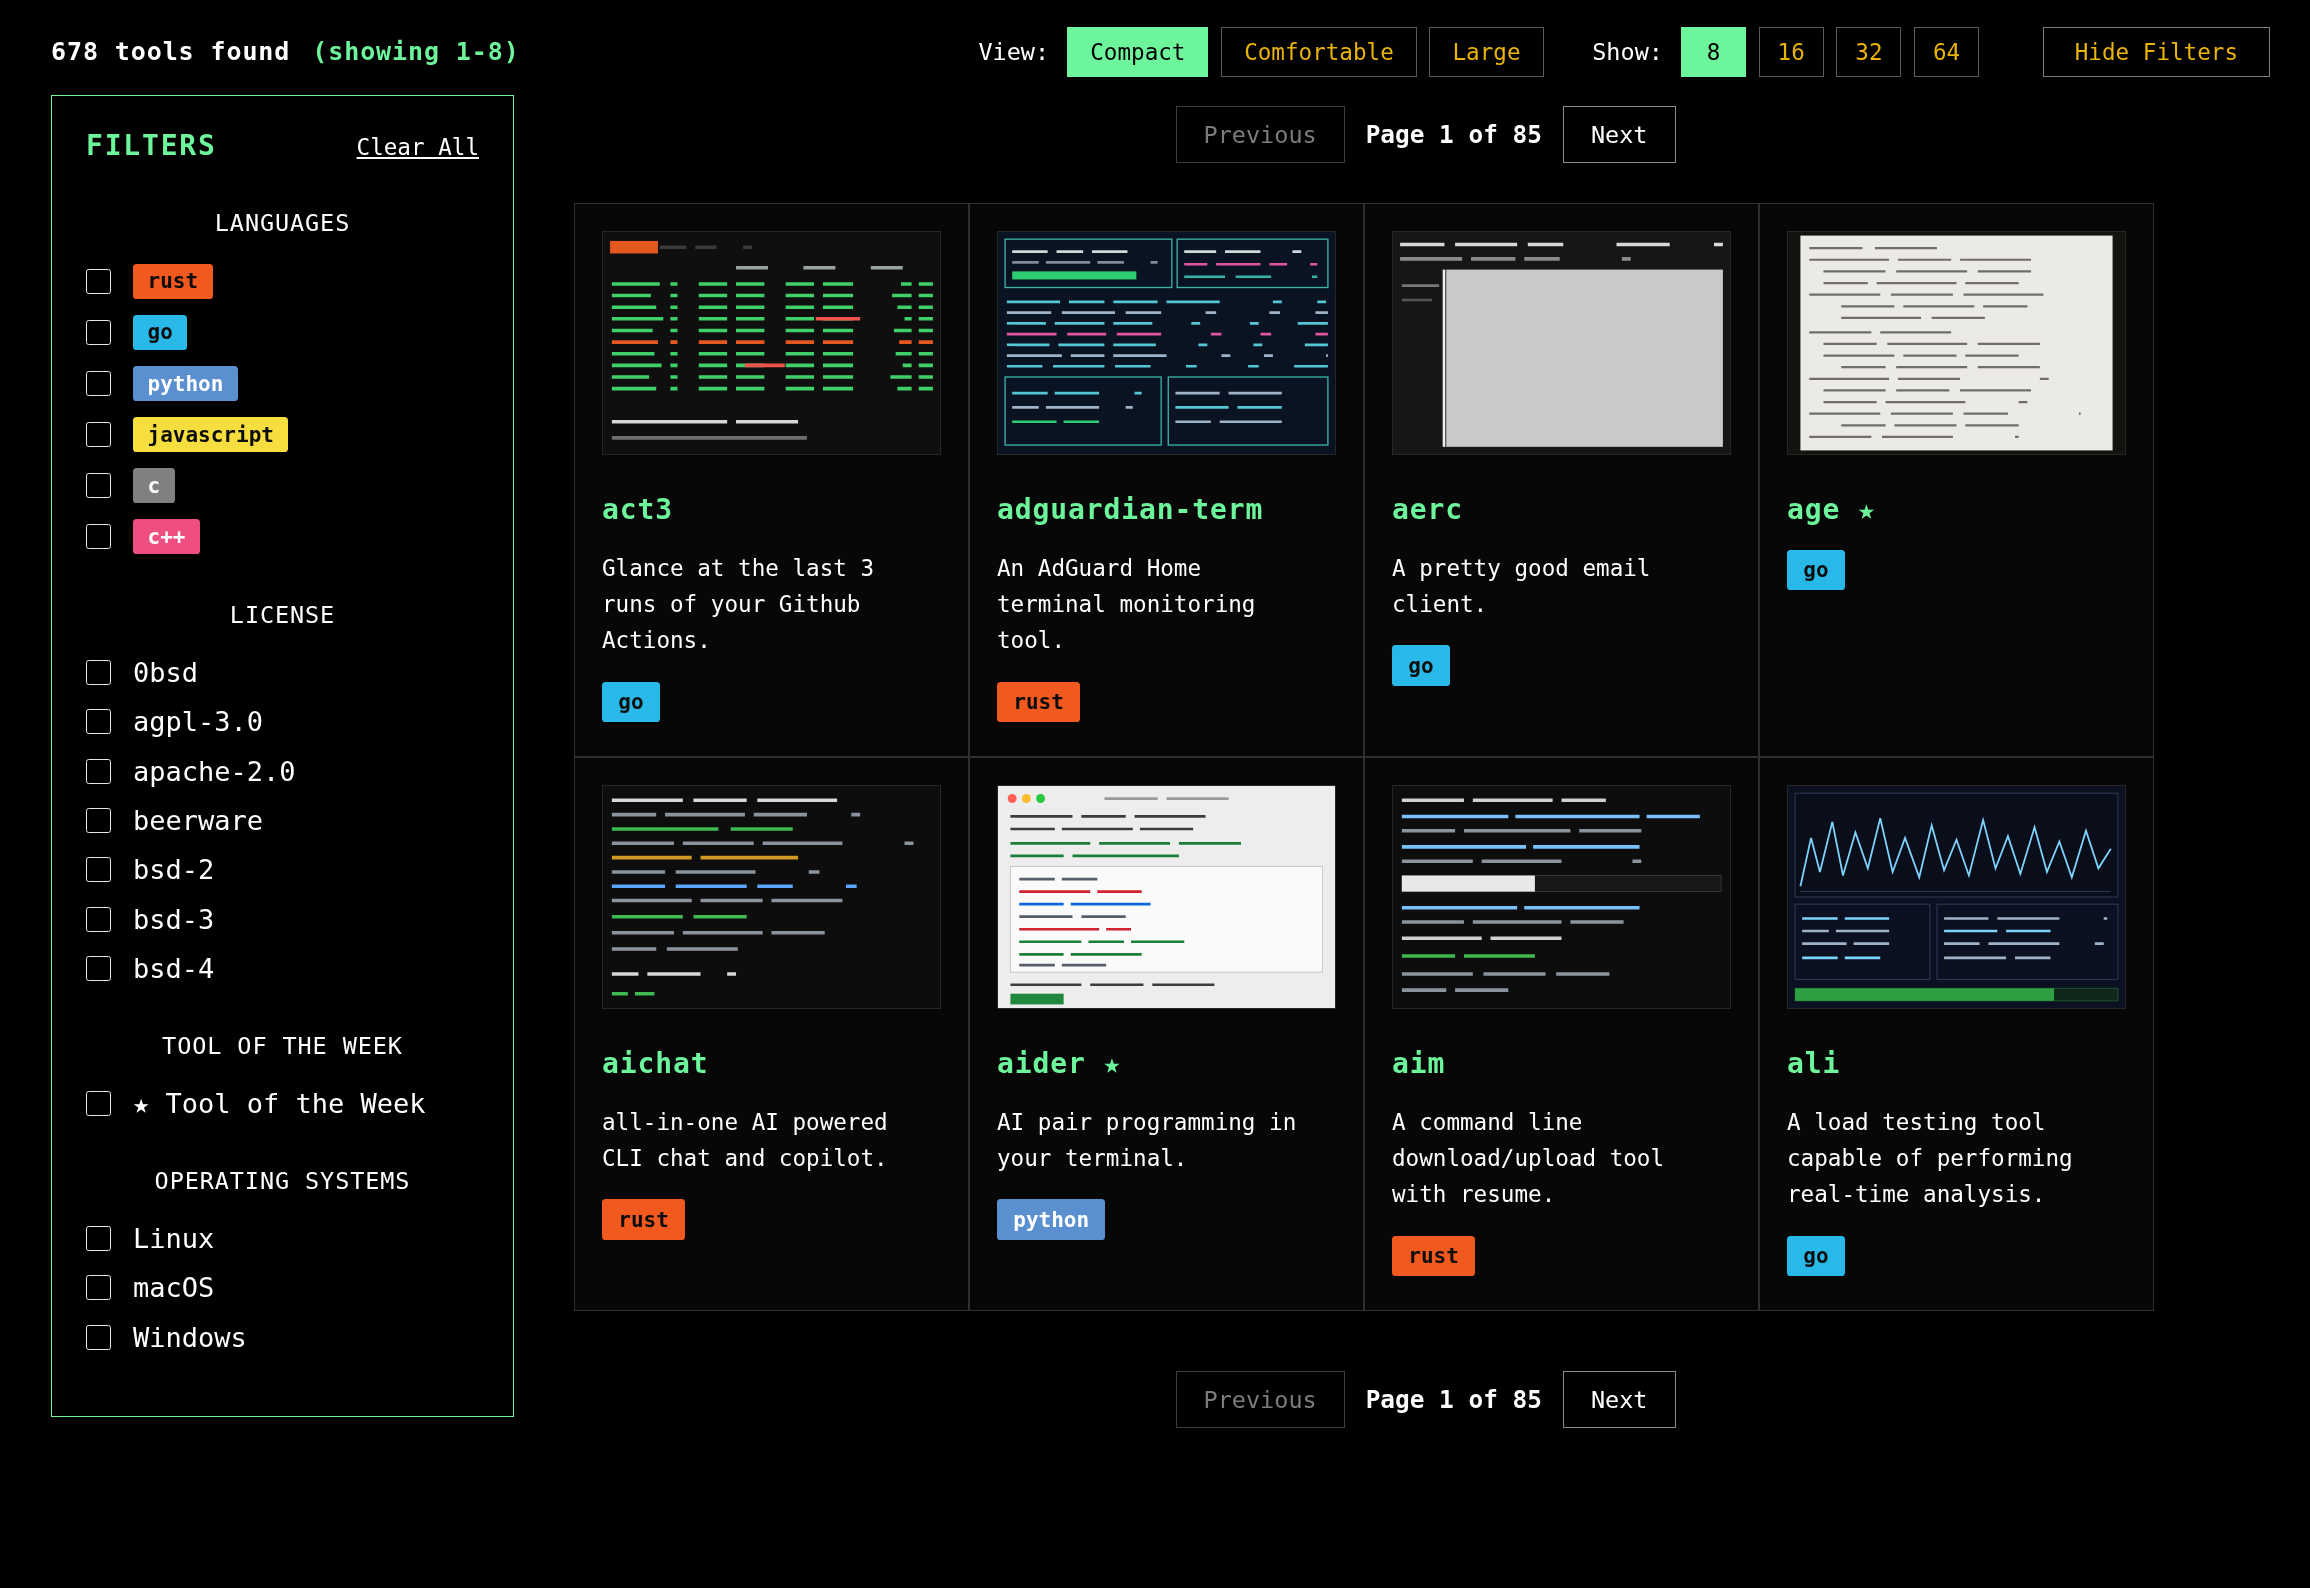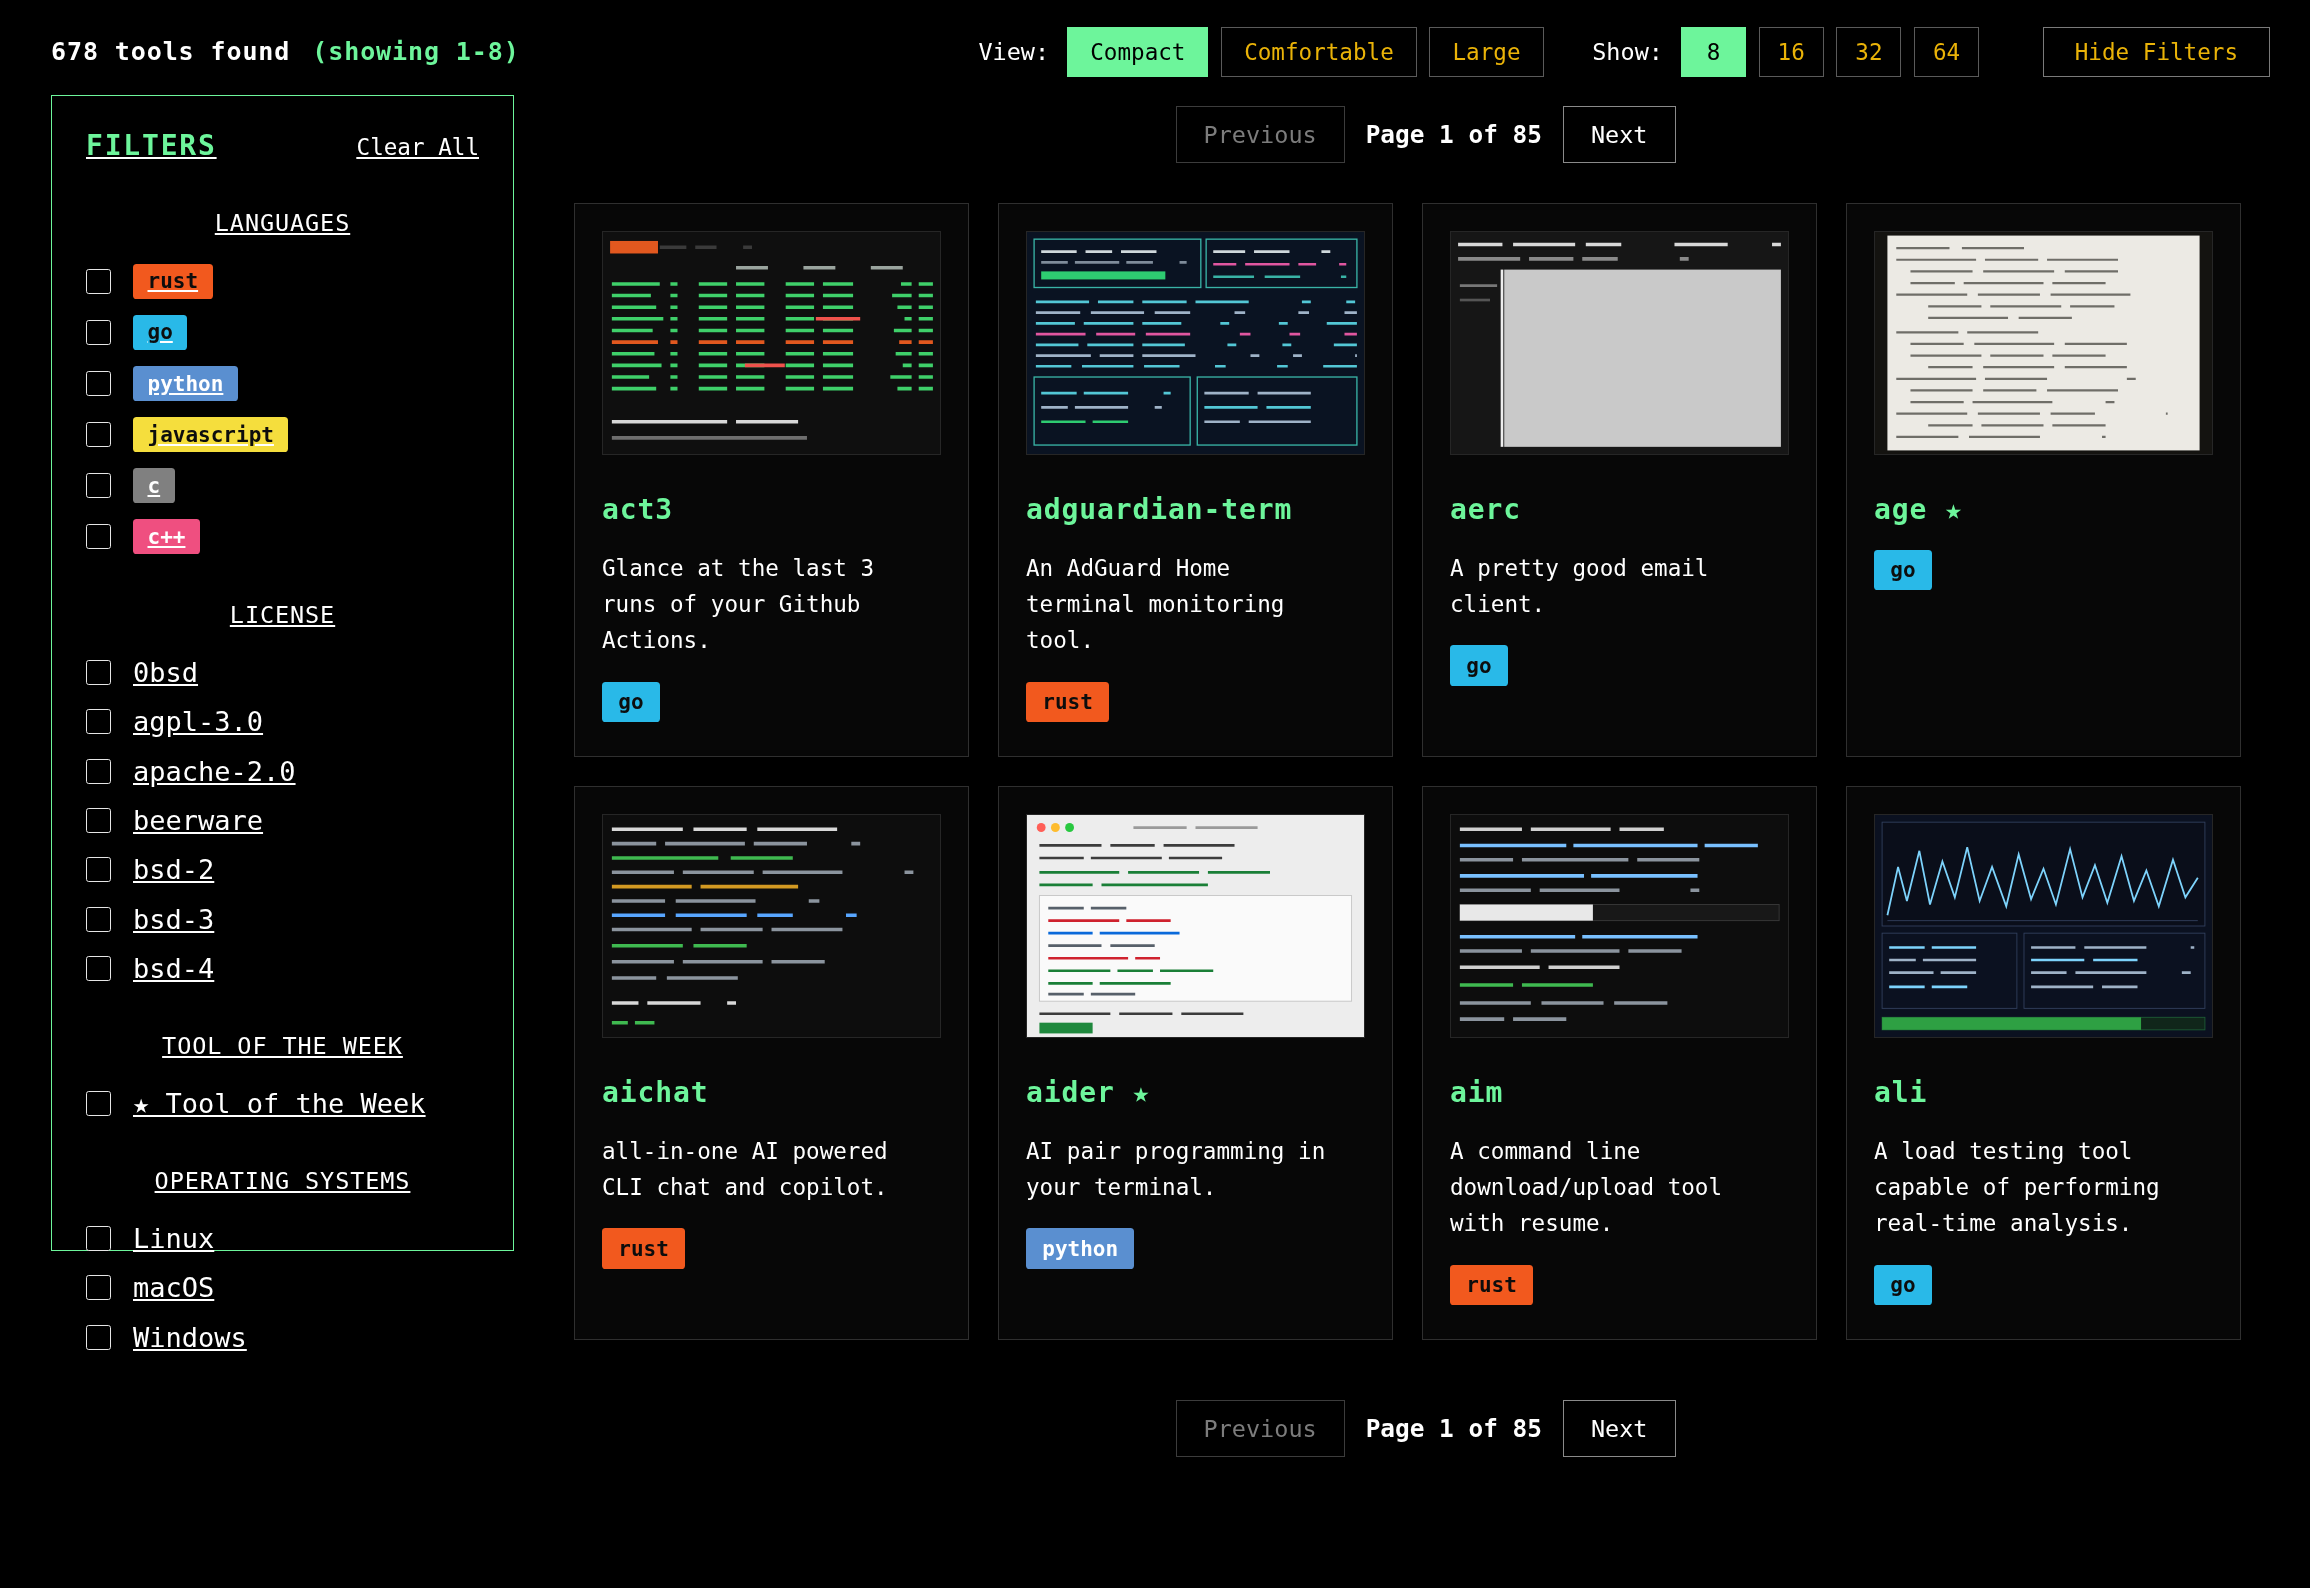--- a/index.html
+++ b/index.html
@@ -25,24 +25,23 @@
     padding: 12.7px 22px; background: #000; color: #eab308;
     border: 0.9px solid var(--c-button_border, #5a5a5a); cursor: pointer;
   }
   .btn.active { background: var(--c-accent, #6df59b); color: #000; border-color: var(--c-accent, #6df59b); }
   .btn.num { min-width: 65px; padding: 12.7px 9px; text-align: center; }
   .btn.hide-filters { margin-left: 51px; padding: 12.7px 31px; border-color: #7a7a7a; }
   
   .layout { display: flex; align-items: flex-start; padding: 0 33px 0 51px; gap: 60px; }
   
   .sidebar {
-    width: 463px; height: 1156px; flex-shrink: 0;
+    width: 463px; height: 1322px; flex-shrink: 0;
     border: 1.8px solid var(--c-accent, #6df59b);
     padding: 33px 34px;
-    text-decoration: underline;
   }
   .sidebar-head { display: flex; justify-content: space-between; align-items: baseline; }
   .sidebar-title { color: var(--c-accent, #6df59b); font-size: 28px; font-weight: 700; letter-spacing: 1.8px; }
   .clear-all { color: #fff; font-size: 22.6px; text-decoration: underline; cursor: pointer; background: none; border: none; font-family: inherit; }
   .section-heading { font-size: 23.5px; letter-spacing: 0.9px; font-weight: 400; margin: 47px 0 27px; text-align: center; }
   .filter-row { display: flex; align-items: center; gap: 22px; margin-bottom: 16.3px; cursor: pointer; min-height: 33px; }
   .checkbox {
     width: 25px; height: 25px; flex-shrink: 0;
     border: 1.8px solid #e6e6e6; border-radius: 2.7px; background: #000;
   }
@@ -53,21 +52,21 @@
   
   .main { flex: 1; }
   .pagination { display: flex; justify-content: center; align-items: center; gap: 21px; margin: 11px 0 40px; }
   .pagination.bottom { margin: 60px 0 0; }
   .page-btn {
     font-family: inherit; font-size: 23.5px; padding: 13.6px 27px;
     background: transparent; color: #fff; border: 0.9px solid #8a8a8a; cursor: pointer;
   }
   .page-btn.disabled { color: var(--c-muted, #7c7c7c); border-color: #3c3c3c; }
   .page-status { font-size: 24.4px; font-weight: 700; }
-  .grid { display: grid; grid-template-columns: repeat(4, 395px); gap: 29px; }
+  .grid { display: grid; grid-template-columns: repeat(4, 395px); }
   .card {
     width: 395px; height: 554px; background: var(--c-card_bg, #070707);
     border: 0.9px solid var(--c-card_border, #2f2f2f);
     padding: 27px; overflow: hidden; cursor: pointer;
   }
   .thumb { height: 224px; border: 0.9px solid #262626; margin-bottom: 38px; background: #0d0d0d; }
   .thumb svg { width: 100%; height: 100%; display: block; }
   .card-title { color: var(--c-accent, #6df59b); font-size: 28px; font-weight: 700; letter-spacing: 0.9px; margin: 0 0 23.5px; }
   .card-desc { font-size: 22.6px; line-height: 1.6; margin: 0 0 23.5px; max-width: 318px; }
   .badge { display: inline-block; font-size: 21px; font-weight: 700; padding: 8.1px 16.3px; border-radius: 3.6px; }

